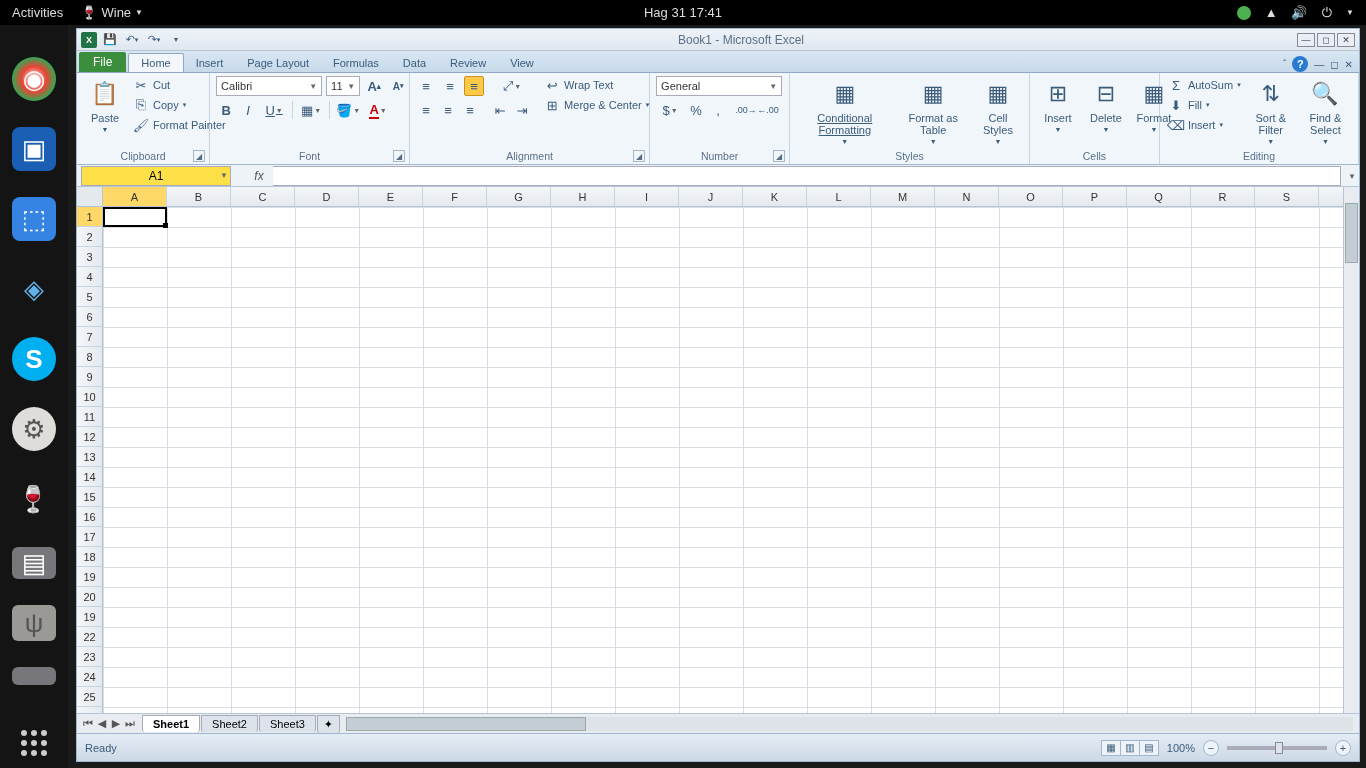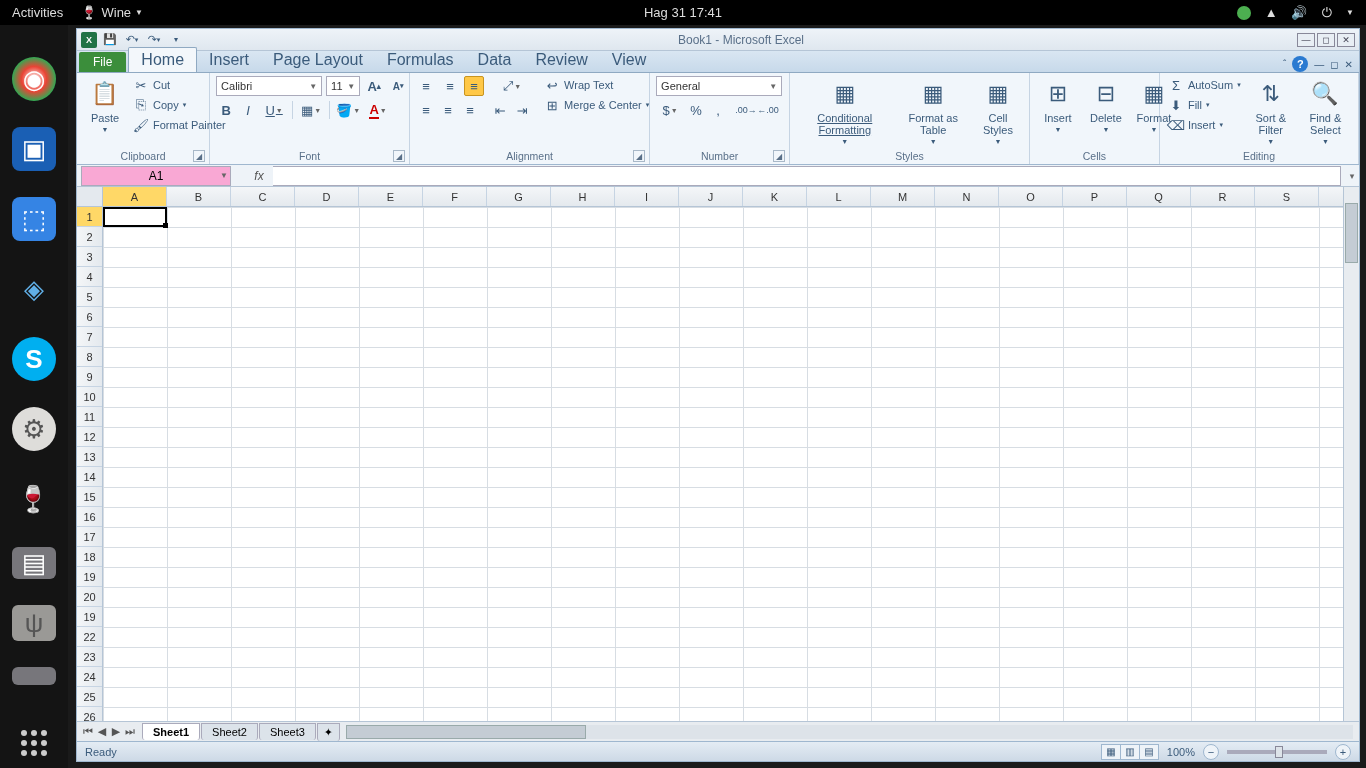--- a/index.html
+++ b/index.html
@@ -27,21 +27,21 @@
 .qat { display: flex; align-items: center; gap: 4px; }
 .qat-btn { width: 18px; height: 18px; display: flex; align-items: center; justify-content: center; color: #3b5b7b; border-radius: 2px; }
 .excel-icon { width: 16px; height: 16px; background: #217346; color: #fff; font-size: 9px; font-weight: bold; display: flex; align-items: center; justify-content: center; border-radius: 2px; }
 .title-text { flex: 1; text-align: center; color: #5a7089; font-size: 12px; }
 .win-controls { display: flex; gap: 2px; }
 .win-controls div { width: 18px; height: 14px; border: 1px solid #889; font-size: 9px; display: flex; align-items: center; justify-content: center; color: #445; background: #e8eef4; }
 
 
 .tabrow { height: 22px; background: linear-gradient(#d9e6f2,#c7d9ea); display: flex; align-items: flex-end; padding-left: 2px; border-bottom: 1px solid #8fa9c2; }
 .filetab { background: #3b8e3b; color: #fff; padding: 3px 14px; font-size: 12px; border-radius: 2px 2px 0 0; margin-right: 2px; }
-.rtab { padding: 3px 12px; color: #3b5b7b; font-size: 16px; cursor: pointer; }
+.rtab { padding: 3px 12px; color: #3b5b7b; font-size: 11px; cursor: pointer; }
 .rtab.active { background: #f3f7fb; border: 1px solid #8fa9c2; border-bottom: none; border-radius: 2px 2px 0 0; }
 .tabrow-right { margin-left: auto; display: flex; align-items: center; gap: 6px; padding-right: 6px; color: #3b5b7b; }
 .help-circle { width: 16px; height: 16px; background: #2a7ad1; color: #fff; border-radius: 50%; display: flex; align-items: center; justify-content: center; font-size: 11px; font-weight: bold; }
 
 
 .ribbon { height: 92px; background: #f1f6fb; border-bottom: 1px solid #9fb7cf; display: flex; }
 .rgroup { border-right: 1px solid #c6d4e3; padding: 3px 6px 2px 6px; display: flex; flex-direction: column; justify-content: space-between; }
 .rgroup-body { flex: 1; display: flex; align-items: flex-start; gap: 4px; }
 .rgroup-label { text-align: center; font-size: 10.5px; color: #5a7089; padding-top: 2px; position: relative; }
 .dlg-launch { position: absolute; right: -2px; bottom: 0; width: 12px; height: 12px; border: 1px solid #a8b8c8; font-size: 8px; color: #5a7089; display: flex; align-items: center; justify-content: center; }
@@ -59,21 +59,21 @@
 .combo.font { width: 106px; }
 .combo.size { width: 34px; }
 .combo .dd { margin-left: auto; font-size: 8px; color: #666; }
 .iconbtn { width: 20px; height: 20px; display: flex; align-items: center; justify-content: center; color: #3b5b7b; font-size: 13px; border-radius: 2px; }
 .iconbtn.split { width: 28px; }
 .iconbtn .dd { font-size: 7px; margin-left: 1px; color: #666; }
 .highlight { background: #ffc847; border: 1px solid #c89420; }
 
 
 .fbar { height: 22px; background: #eef3f8; border-bottom: 1px solid #b5c5d6; display: flex; align-items: center; }
-.namebox { width: 150px; height: 20px; border: 1px solid #aab; background: #f9a8d4; margin: 0 2px 0 4px; display: flex; align-items: center; padding: 0 6px; font-size: 12px; justify-content: center; position: relative; }
+.namebox { width: 150px; height: 20px; border: 1px solid #aab; background: #fde047; margin: 0 2px 0 4px; display: flex; align-items: center; padding: 0 6px; font-size: 12px; justify-content: center; position: relative; }
 .namebox .dd { position: absolute; right: 2px; font-size: 8px; color: #666; }
 .fx { width: 20px; text-align: center; font-style: italic; color: #555; font-size: 12px; }
 .formula-input { flex: 1; height: 20px; border: 1px solid #aab; border-left: none; background: #fff; margin-right: 4px; }
 .fbar-end { width: 14px; text-align: center; color: #666; font-size: 9px; }
 
 
 .gridwrap { flex: 1; display: flex; flex-direction: column; background: #fff; overflow: hidden; position: relative; }
 .colhdrs { height: 20px; display: flex; background: linear-gradient(#f4f6f8,#e4e9ee); border-bottom: 1px solid #b5c5d6; }
 .corner { width: 26px; border-right: 1px solid #b5c5d6; background: #e4e9ee; }
 .colhdr { width: 64px; border-right: 1px solid #c6d4e3; text-align: center; font-size: 11px; color: #333; line-height: 20px; }
@@ -94,21 +94,21 @@
 
 .sheetbar { height: 20px; background: #e8ecf0; border-top: 1px solid #b5c5d6; display: flex; align-items: center; font-size: 11px; }
 .sheet-nav { display: flex; gap: 0; padding: 0 4px; }
 .sheet-nav div { width: 14px; text-align: center; color: #555; }
 .sheettab { padding: 2px 10px; background: #fff; border: 1px solid #aab; border-bottom: none; margin-left: 1px; border-radius: 0 0 3px 3px; }
 .sheettab.inactive { background: #dce3ea; }
 .hscroll { flex: 1; margin: 0 6px; height: 14px; background: #dde3e9; position: relative; }
 .hscroll .thumb { position: absolute; left: 0; top: 0; bottom: 0; width: 240px; background: #c4ccd4; border: 1px solid #9aa; }
 
 
-.statusbar { height: 20px; background: linear-gradient(#e4ecf4,#cdd9e6); border-top: 1px solid #9fb7cf; display: flex; align-items: center; padding: 0 8px; font-size: 11px; color: #3b5b7b; }
+.statusbar { height: 28px; background: linear-gradient(#e4ecf4,#cdd9e6); border-top: 1px solid #9fb7cf; display: flex; align-items: center; padding: 0 8px; font-size: 11px; color: #3b5b7b; }
 .statusbar .right { margin-left: auto; display: flex; align-items: center; gap: 8px; }
 .viewbtns { display: flex; }
 .viewbtns div { width: 20px; height: 16px; border: 1px solid #9fb7cf; background: #eef3f8; margin-left: -1px; display: flex; align-items: center; justify-content: center; font-size: 10px; }
 .zoom-slider { width: 100px; height: 4px; background: #aab; position: relative; }
 .zoom-slider .knob { position: absolute; left: 48px; top: -4px; width: 8px; height: 12px; background: #dde3e9; border: 1px solid #889; }
 .zbtn { width: 16px; height: 16px; border: 1px solid #9fb7cf; border-radius: 50%; background: #eef3f8; display: flex; align-items: center; justify-content: center; font-size: 11px; }
 </style>
 </head>
 <body>
 

